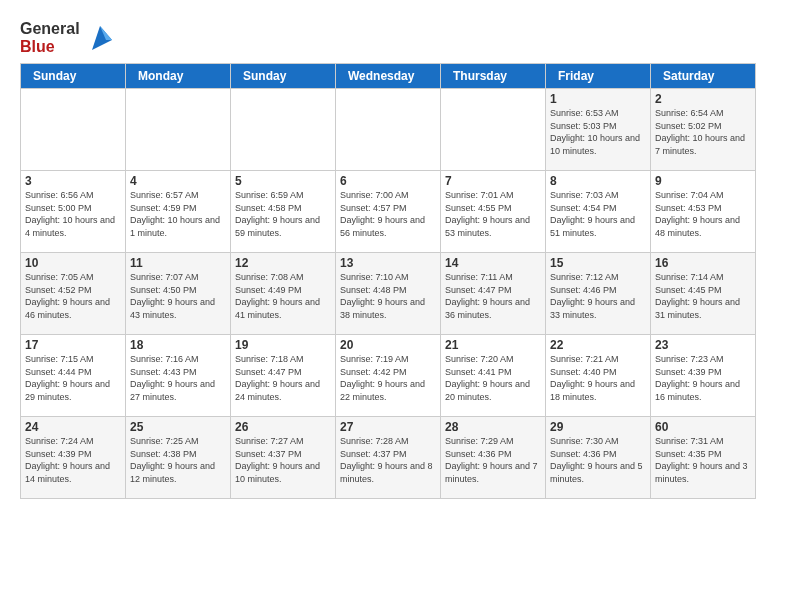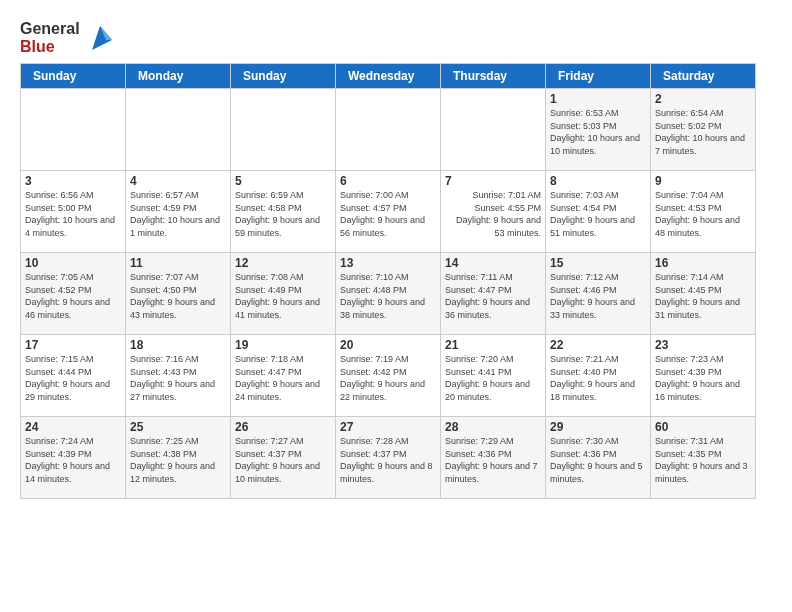--- a/index.html
+++ b/index.html
@@ -166,21 +166,21 @@
 Daylight: 9 hours and 59 minutes.</div>
           </td>
           <td>
             <span class="day-num">6</span>
             <div class="day-info" style="white-space: pre-line;">Sunrise: 7:00 AM
 Sunset: 4:57 PM
 Daylight: 9 hours and 56 minutes.</div>
           </td>
           <td>
             <span class="day-num">7</span>
-            <div class="day-info" style="white-space: pre-line; text-align: right;">Sunrise: 7:01 AM
+            <div class="day-info" style="white-space: pre-line;">Sunrise: 7:01 AM
 Sunset: 4:55 PM
 Daylight: 9 hours and 53 minutes.</div>
           </td>
           <td>
             <span class="day-num">8</span>
             <div class="day-info" style="white-space: pre-line;">Sunrise: 7:03 AM
 Sunset: 4:54 PM
 Daylight: 9 hours and 51 minutes.</div>
           </td>
           <td>

